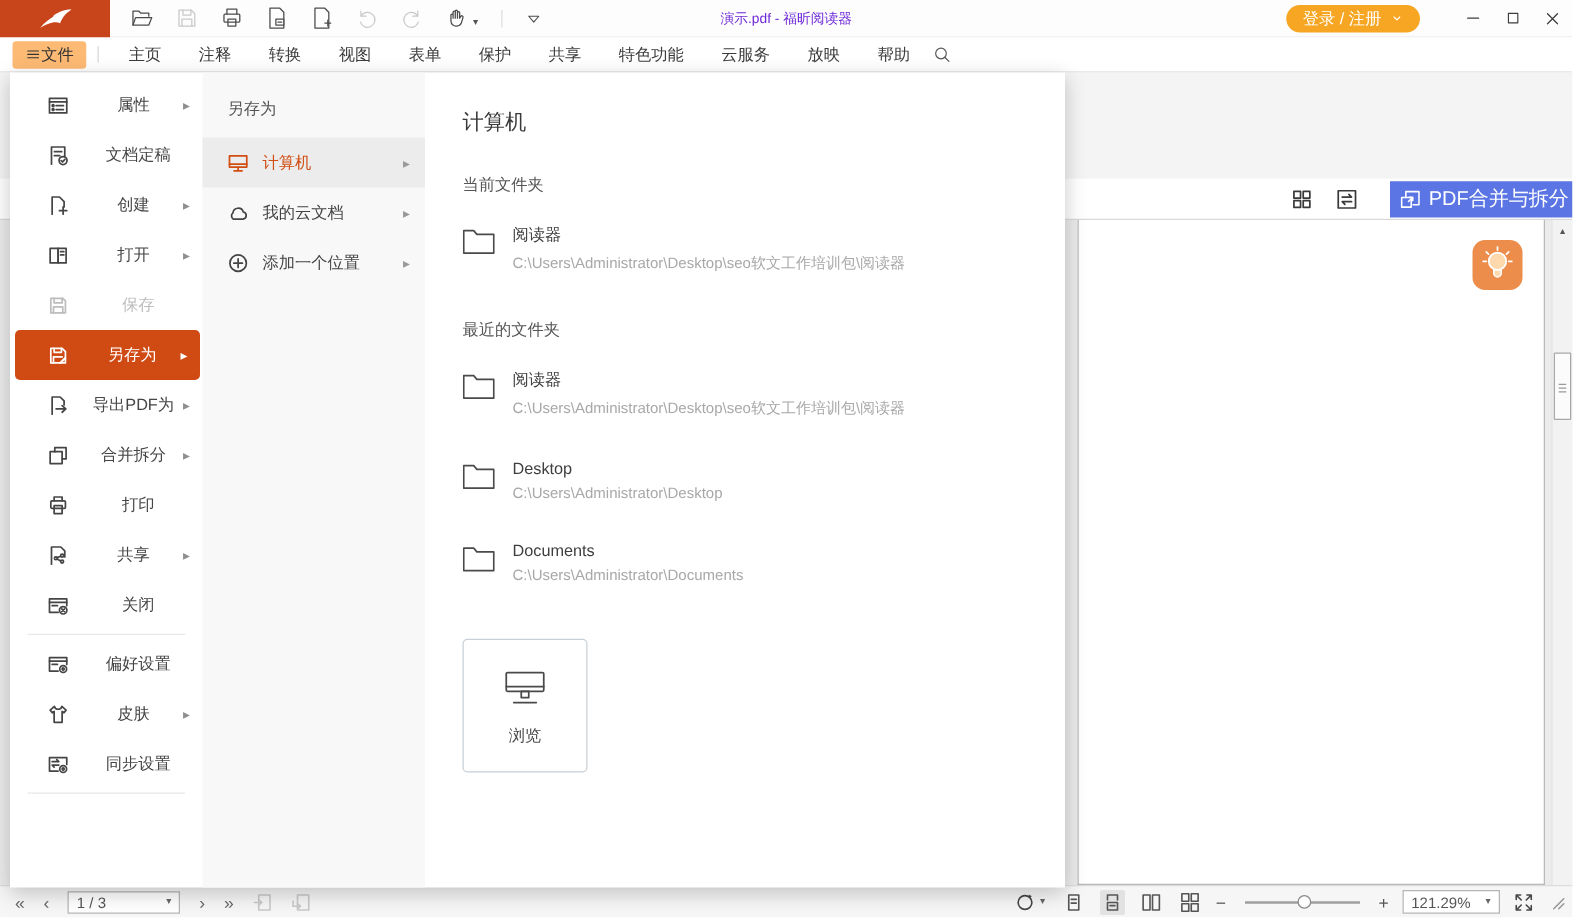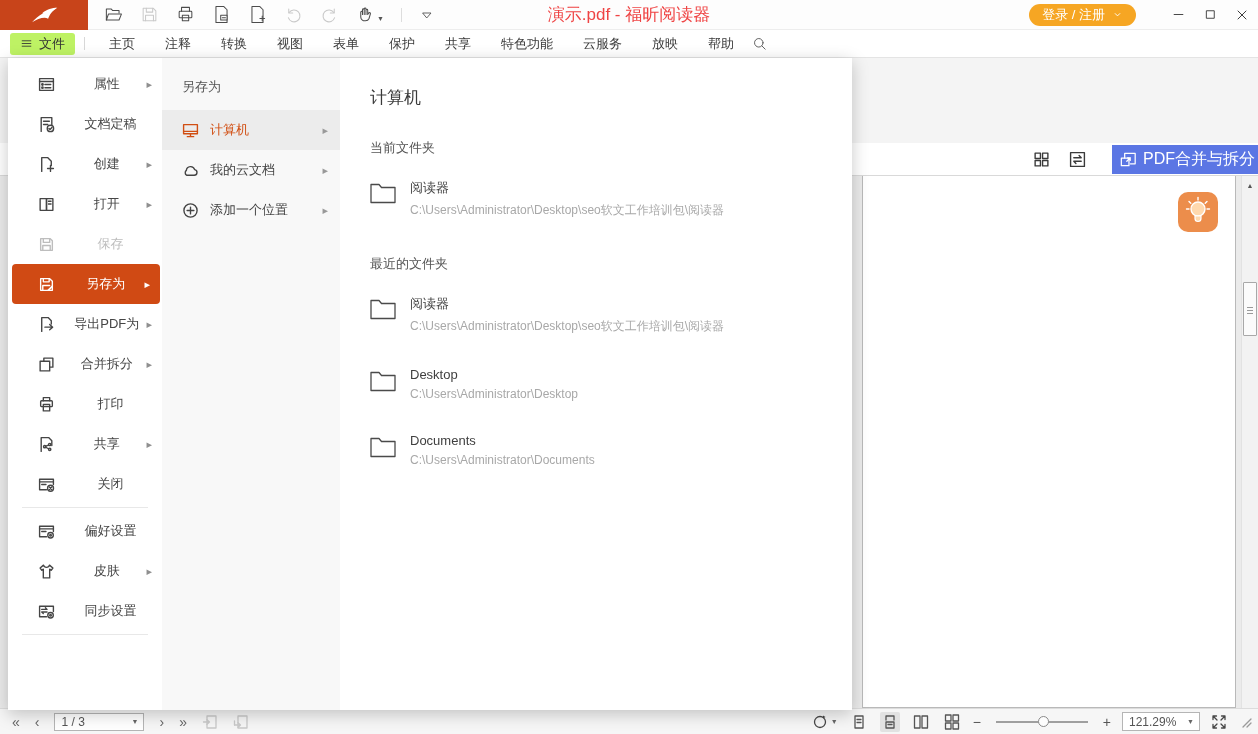--- a/index.html
+++ b/index.html
@@ -10,28 +10,28 @@
 
   
   .titlebar { position:absolute; top:0; left:0; right:0; height:30px; background:#fdfdfd; border-bottom:1px solid #ededed; display:flex; align-items:center; z-index:10; }
   .logo { width:88px; height:30px; background:#c8441a; display:flex; align-items:center; justify-content:center; flex:none; }
   .qat { display:flex; align-items:center; gap:17px; margin-left:16px; color:#4c4c4c; }
   .qat .g { width:19px; height:19px; }
   .dis { color:#c9c9c9 !important; }
   .qat-divider { width:1px; height:14px; background:#ddd; }
   .hand-wrap { display:flex; align-items:flex-end; gap:2px; }
   .tiny-caret { font-size:7px; color:#555; line-height:10px; }
-  .window-title { position:absolute; left:300px; right:300px; text-align:center; font-size:17px; color:#ef4444; pointer-events:none; }
+  .window-title { position:absolute; left:300px; right:300px; text-align:center; font-size:11px; color:#6d28d9; pointer-events:none; }
   .tb-right { margin-left:auto; display:flex; align-items:center; height:100%; }
   .login-btn { background:#f6a623; color:#fff; font-size:13px; height:22px; border-radius:11px; display:flex; align-items:center; gap:7px; padding:0 13px; margin-right:26px; cursor:pointer; }
   .win-btn { width:32px; height:30px; display:flex; align-items:center; justify-content:center; color:#3d3d3d; }
 
   
   .menubar { position:absolute; top:30px; left:0; right:0; height:28px; background:#fff; border-bottom:1px solid #e4e4e4; display:flex; align-items:center; font-size:13px; color:#3c3c3c; z-index:10; }
-  .file-btn { margin-left:10px; background:#bef264; border-radius:3px; height:22px; display:flex; align-items:center; gap:6px; padding:0 10px; color:#333; }
+  .file-btn { margin-left:10px; background:#fdba74; border-radius:3px; height:22px; display:flex; align-items:center; padding:0 10px; color:#333; }
   .mb-divider { width:1px; height:13px; background:#d8d8d8; margin:0 9px; }
   .mb-item { padding:0 15px; line-height:28px; }
   .mb-search { margin-left:2px; width:17px; height:17px; color:#555; }
 
   
   .ribbon { position:absolute; top:58px; left:0; right:0; height:85px; background:#f4f4f4; }
   .subtoolbar { position:absolute; top:143px; left:0; right:0; height:33px; background:#fff; border-bottom:1px solid #d9d9d9; display:flex; align-items:center; justify-content:flex-end; color:#3a3a3a; }
   .stb-ic { width:17px; height:17px; margin-right:19px; }
   .promo-badge { height:29px; background:#5b76e4; color:#fff; display:flex; align-items:center; font-size:16px; padding:0 3px 0 6px; margin-left:24px; cursor:pointer; }
   .promo-badge svg { width:21px; height:21px; margin-right:4px; stroke:#fff; }
@@ -612,20 +612,26 @@
     <div class="folder-row recent">
       <svg class="ic folder-ic">
           <use href="#i-folder24"></use>
         </svg>
       <div class="folder-info">
         <div class="folder-name">Documents</div>
         <div class="folder-path">C:\Users\Administrator\Documents</div>
       </div>
     </div>
 
+    <div class="browse-card">
+      <svg class="ic g">
+          <use href="#i-monitor-lg"></use>
+        </svg>
+      <div class="browse-label">浏览</div>
+    </div>
   </div>
 </div>
 
 <div class="statusbar">
   <div class="sb-left">
     <span class="nav-glyph">«</span>
     <span class="nav-glyph">‹</span>
     <div class="page-box">
       <span>1 / 3</span>
       <span class="cv">▼</span>

